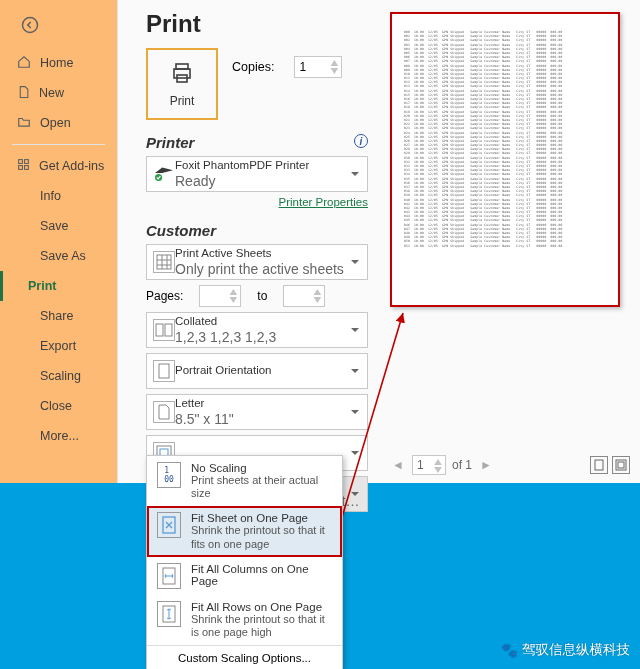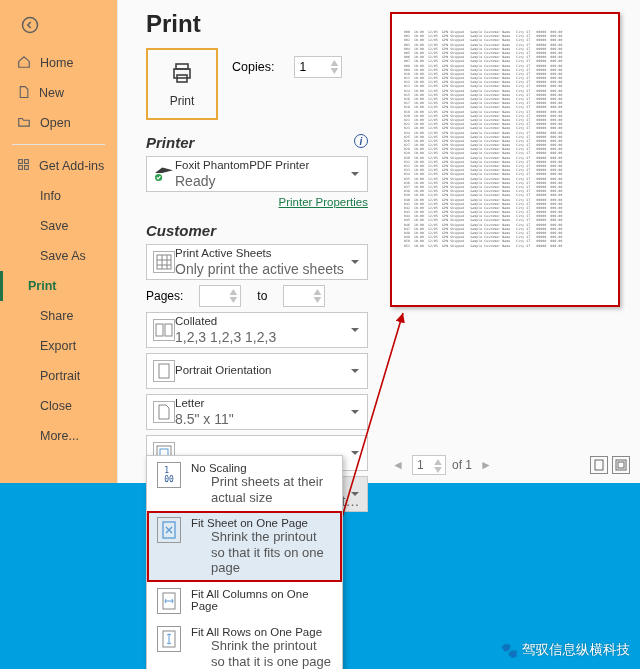--- a/index.html
+++ b/index.html
@@ -36,21 +36,21 @@
   .preview-canvas div { white-space:nowrap; font-family: monospace; letter-spacing:0.2px;}
   .preview-nav { display:flex; align-items:center; gap:6px; font-size:12px; margin-top:auto; padding:6px 0 8px 0; color:#666;}
   .pg-btn { width:16px;height:16px;display:flex;align-items:center;justify-content:center;color:#aaa; cursor:pointer;}
   .zoom-btns { margin-left:auto; display:flex; gap:4px;}
   .zbtn { width:18px;height:18px;border:1px solid #888; display:flex;align-items:center;justify-content:center; cursor:pointer;}
   
   .dropdown { position:absolute; left:146px; top:455px; width:197px; background:#fff; border:1px solid #c8c8c8; box-shadow:2px 2px 6px rgba(0,0,0,.25); z-index:10; padding-bottom:4px;}
   .dd-item { display:flex; gap:10px; padding:6px 10px; font-size:11px; color:#333; cursor:pointer;}
   .dd-item .ico { width:24px; height:26px; border:1px solid #999; flex-shrink:0; display:flex; align-items:center; justify-content:center; color:#2b579a; font-size:9px;}
   .dd-item .tx .h { font-weight:400; font-size:11.5px;}
-  .dd-item .tx .d { color:#555; font-size:13px; line-height:1.2;margin-left:20px;}
+  .dd-item .tx .d { color:#555; font-size:11px; line-height:1.2;}
   .dd-item.hl { outline:2px solid #c00000; outline-offset:-2px; background:#dfeaf3;}
   .dd-foot { border-top:1px solid #ddd; text-align:center; font-size:11.5px; padding:6px 0 2px 0; cursor:pointer;}
   .arrow-svg { position:absolute; left:325px; top:309px; z-index:5; pointer-events:none;}
   .watermark { position:absolute; right:10px; bottom:10px; color:#fff; font-size:13.5px; display:flex; align-items:center; gap:4px; text-shadow:0 0 2px rgba(0,0,0,.4);}
   .paw { width:16px;height:16px;display:inline-flex;align-items:center;justify-content:center;}
 </style>
 </head>
 <body>
 
 <div class="app">
@@ -89,21 +89,21 @@
               <rect x="14" y="14" width="7" height="7"></rect>
             </svg></span>
         <span>Get Add-ins</span>
       </div>
       <div class="sub-item">Info</div>
       <div class="sub-item">Save</div>
       <div class="sub-item">Save As</div>
       <div class="sub-item active">Print</div>
       <div class="sub-item">Share</div>
       <div class="sub-item">Export</div>
-      <div class="sub-item">Portrait</div>
+      <div class="sub-item">Scaling</div>
       <div class="sub-item">Close</div>
       <div class="sub-item">More...</div>
     </div>
   </div>
 
   <div class="main">
     <div class="settings">
       <h1>Print</h1>
       <div class="top-row">
         <div class="print-btn">

